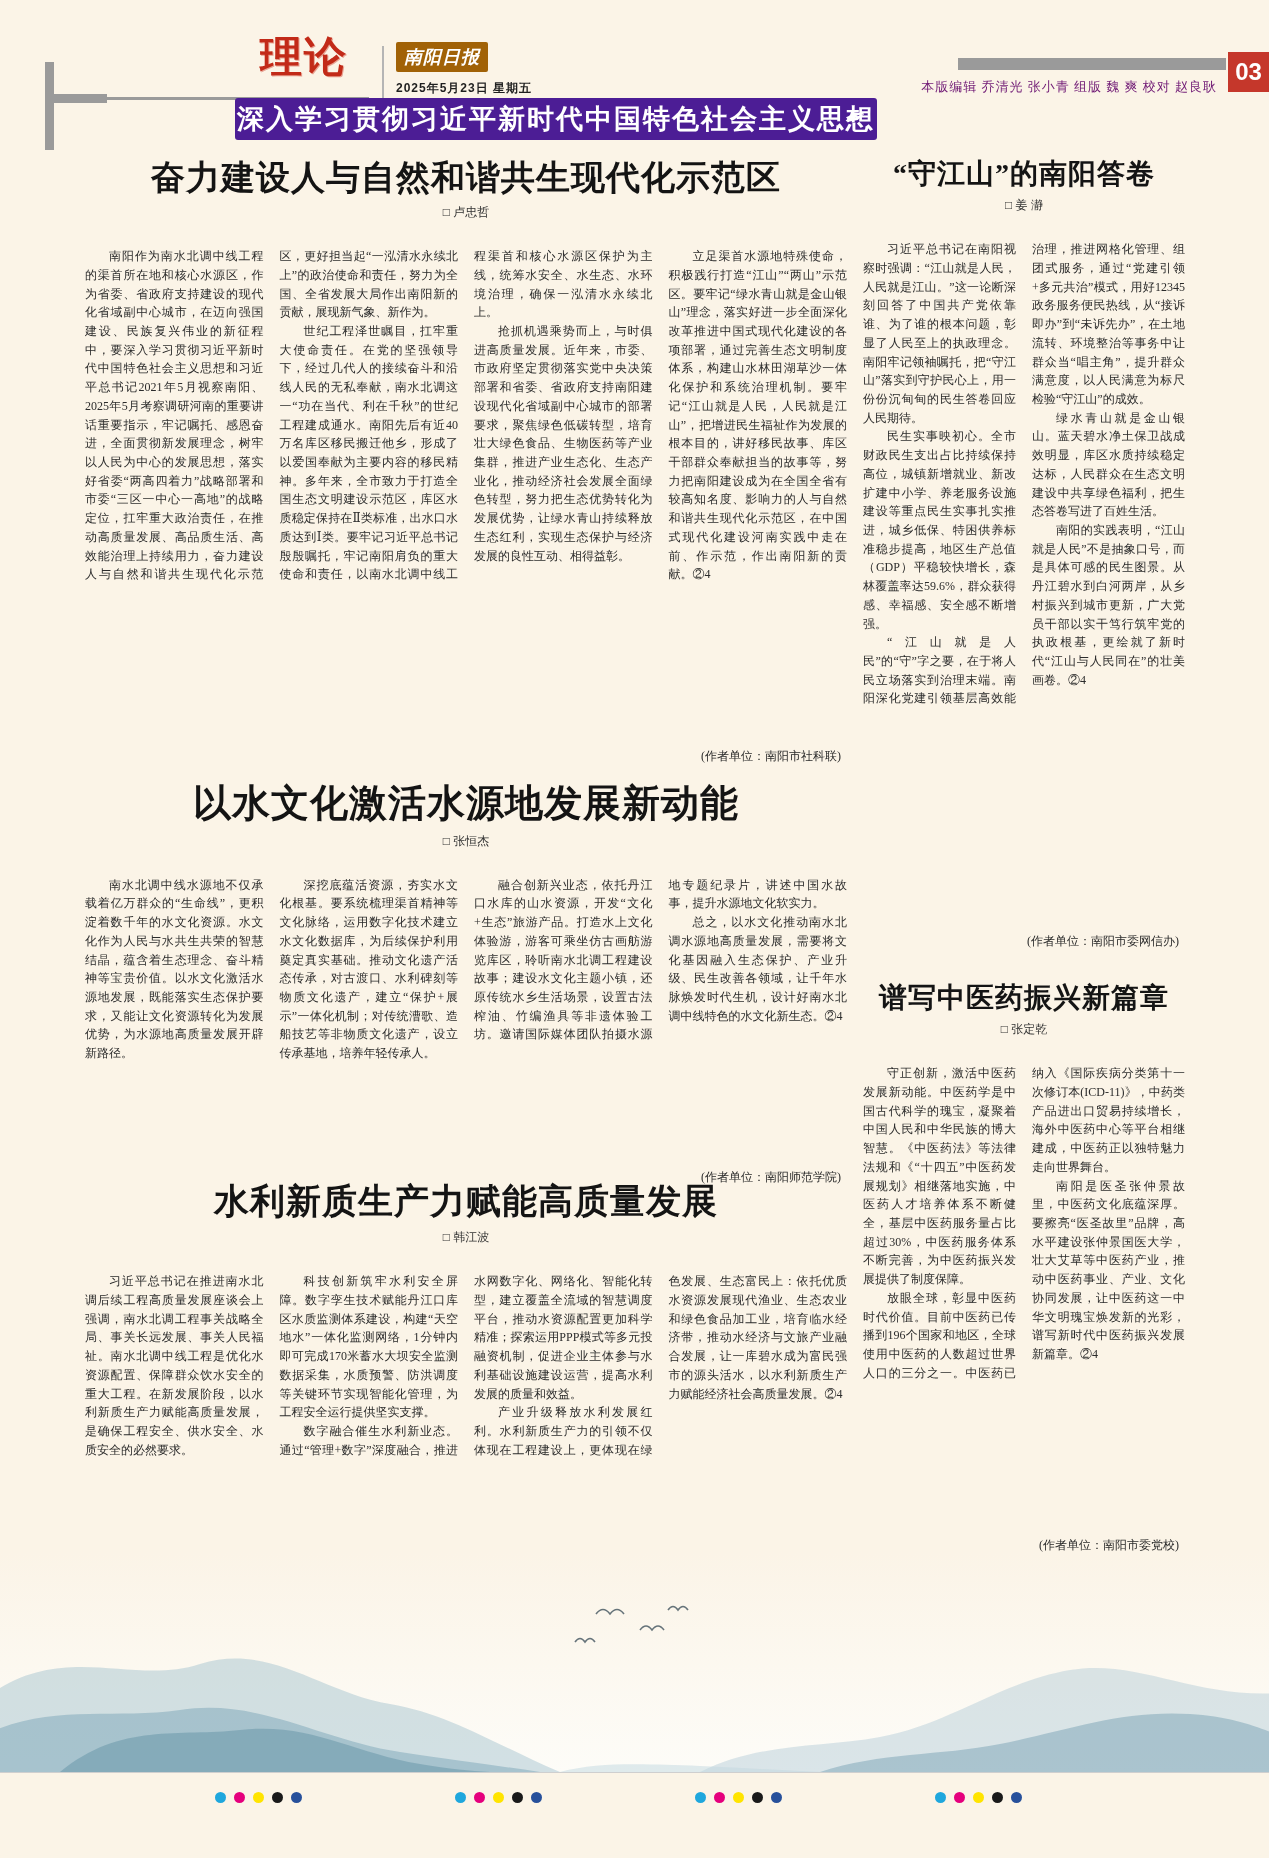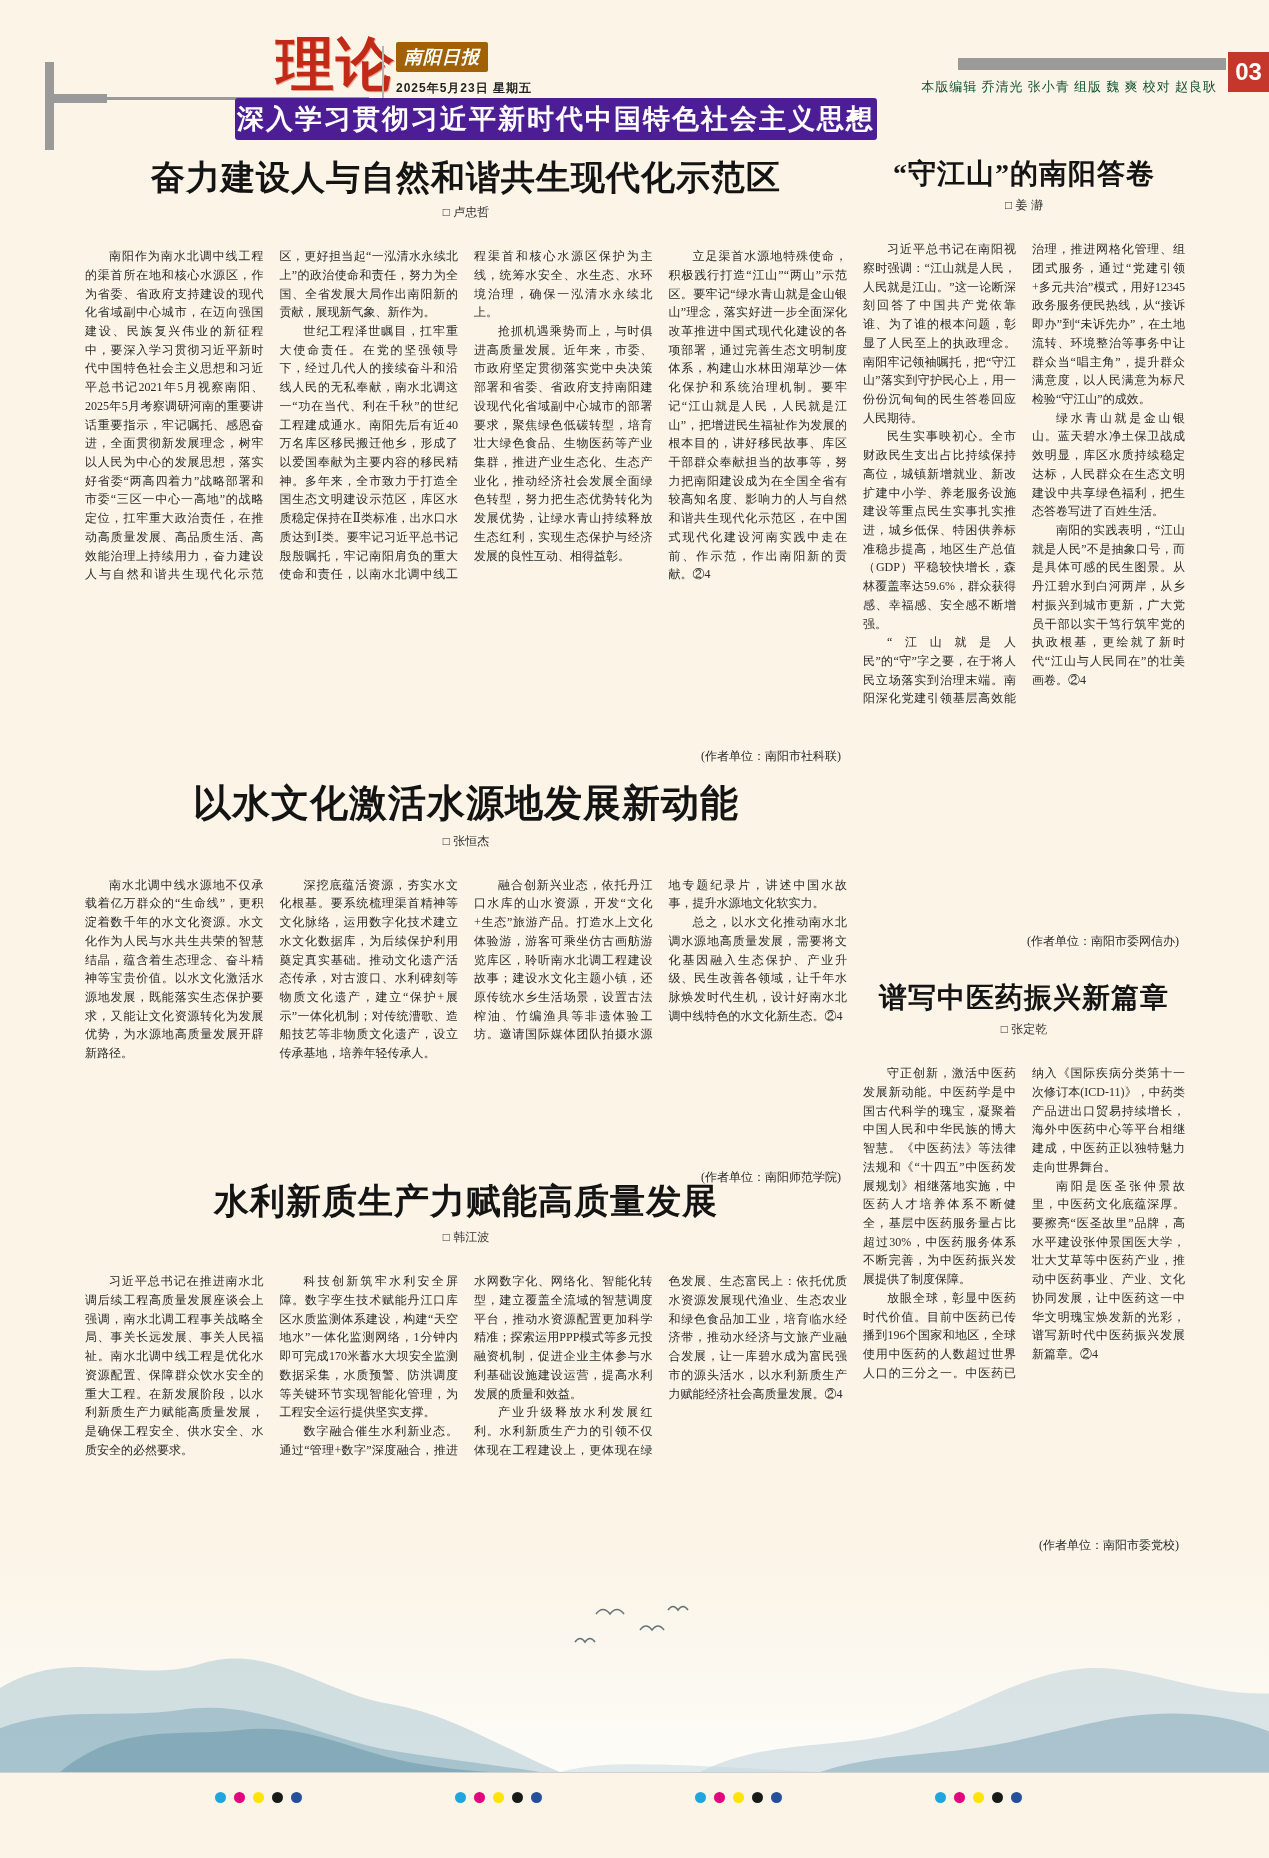--- a/index.html
+++ b/index.html
@@ -3,34 +3,34 @@
 <meta charset="utf-8">
 <style>
   html,body{margin:0;padding:0;background:#d9d9d9;}
   .page{position:relative;width:1269px;height:1858px;margin:0 auto;background:#fbf4e7;
         font-family:"Liberation Serif","DejaVu Serif",serif;overflow:hidden;}
   
   .deco{position:absolute;background:#9a9a9a;}
   .deco-left-v{left:45px;top:62px;width:9px;height:88px;}
   .deco-left-h{left:45px;top:94px;width:62px;height:9px;}
   .deco-left-line{left:107px;top:97px;width:262px;height:3px;}
-  .section-title{position:absolute;left:276px;top:36px;font-size:58px;line-height:1;
+  .section-title{position:absolute;left:260px;top:36px;font-size:42px;line-height:1;
         font-weight:900;color:#c22a18;letter-spacing:2px;font-family:"Liberation Serif",serif;
         text-shadow:1px 1px 0 #e8a393;}
   .divider-v{position:absolute;left:382px;top:46px;width:2px;height:56px;background:#b5b5b5;}
   .masthead{position:absolute;left:396px;top:42px;width:92px;height:30px;background:#a16207;
         color:#fff;font-size:18px;font-style:italic;font-weight:bold;display:flex;
         align-items:center;justify-content:center;border-radius:2px;letter-spacing:1px;}
   .date-line{position:absolute;left:396px;top:80px;font-size:12px;font-weight:bold;color:#1f1f1f;
         font-family:"Liberation Sans",sans-serif;letter-spacing:1px;}
   .deco-right-bar{left:958px;top:58px;width:268px;height:12px;}
   .page-number{position:absolute;left:1228px;top:52px;width:41px;height:40px;background:#c5372b;
         color:#fff;font-weight:bold;font-size:24px;display:flex;align-items:center;
         justify-content:center;font-family:"Liberation Sans",sans-serif;}
-  .credits{position:absolute;right:52px;top:78px;font-size:13px;color:#14532d;letter-spacing:1px;}
+  .credits{position:absolute;right:52px;top:78px;font-size:13px;color:#701a75;letter-spacing:1px;}
   
   .banner{position:absolute;left:235px;top:98px;width:642px;height:42px;background:#4c1d95;
         border-radius:3px;display:flex;align-items:center;justify-content:center;}
   .banner-text{color:#fff;font-size:27px;font-weight:bold;letter-spacing:2px;}
   .pen-icon{position:absolute;right:10px;top:4px;color:#fff;font-size:26px;
         transform:rotate(-20deg);}
   
   .article{position:absolute;}
   .headline{text-align:center;font-weight:bold;color:#141414;line-height:1.15;letter-spacing:1px;}
   .byline{text-align:center;font-size:12px;color:#333;margin-top:7px;

